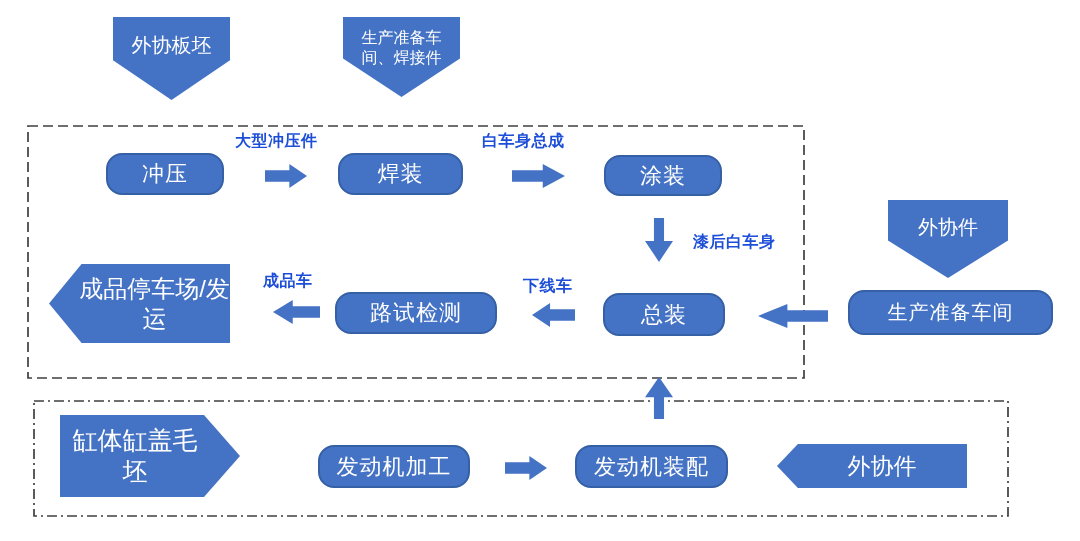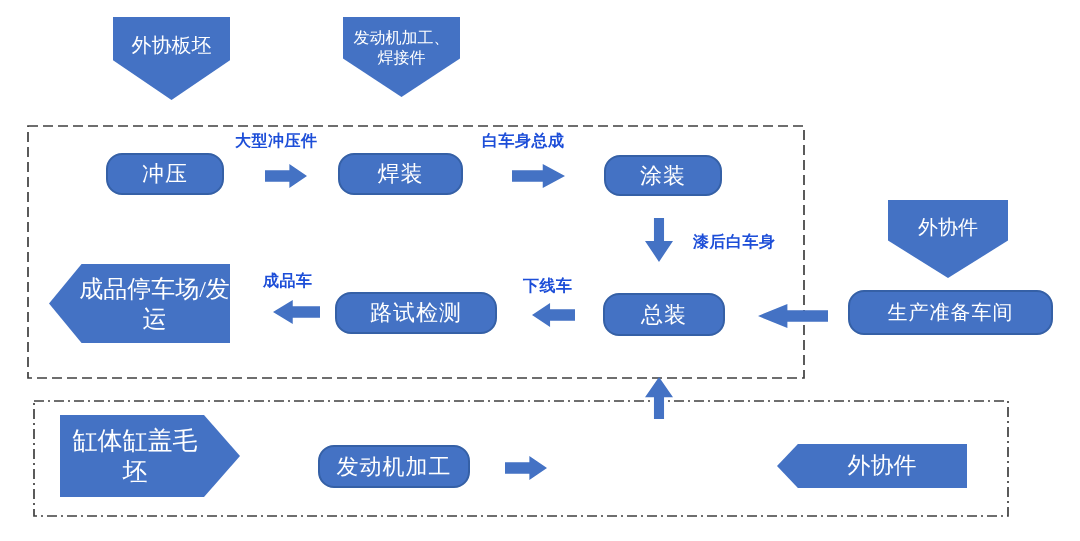--- a/index.html
+++ b/index.html
@@ -1,18 +1,18 @@
 <!DOCTYPE html>
 <html><head>
 <meta charset="utf-8">
 <style>
   html,body{margin:0;padding:0;background:#ffffff;}
   #canvas{
     position:relative;width:1080px;height:541px;background:#ffffff;overflow:hidden;
-    font-family:Liberation Serif, serif;
+    font-family:Liberation Sans, sans-serif;
   }
   
   .pbox{
     position:absolute;background:#4472C4;border:2px solid #3560A6;border-radius:16px;
     color:#ffffff;display:flex;align-items:center;justify-content:center;
     font-size:22px;letter-spacing:1px;box-sizing:border-box;white-space:nowrap;
   }
   
   .shape{
     position:absolute;background:#4472C4;color:#ffffff;
@@ -47,21 +47,21 @@
 
   <svg class="boundary" style="left:33px;top:400px;" width="976" height="117">
     <rect x="1" y="1" width="974" height="115" fill="none" stroke="#3f3f3f" stroke-width="1.7" stroke-dasharray="10 4 2 4"></rect>
   </svg>
 
   <div class="shape pent-down" style="left:113px;top:17px;width:117px;height:83px;font-size:20px;padding-bottom:26px;">
     <span>外协板坯</span>
   </div>
 
   <div class="shape pent-down" style="left:343px;top:17px;width:117px;height:80px;font-size:16px;padding:4px 6px 22px 6px;">
-    <span>发动机加工、焊接件</span>
+    <span>生产准备车间、焊接件</span>
   </div>
 
   <div class="shape pent-down" style="left:888px;top:200px;width:120px;height:78px;font-size:20px;padding-bottom:24px;">
     <span>外协件</span>
   </div>
 
   <div class="pbox" style="left:106px;top:153px;width:118px;height:42px;">
     <span>冲压</span>
   </div>
 
@@ -116,18 +116,21 @@
   <div class="shape pent-right" style="left:60px;top:415px;width:180px;height:82px;font-size:25px;padding:0 42px 0 12px;">
     <span>缸体缸盖毛坯</span>
   </div>
 
   <div class="pbox" style="left:318px;top:445px;width:152px;height:43px;">
     <span>发动机加工</span>
   </div>
 
   <div class="arrow ar-right" style="left:505px;top:456px;width:42px;height:24px;"></div>
 
+  <div class="pbox" style="left:575px;top:445px;width:153px;height:43px;">
+    <span>发动机装配</span>
+  </div>
 
   <div class="shape pent-left11" style="left:777px;top:444px;width:190px;height:44px;font-size:23px;padding-left:20px;">
     <span>外协件</span>
   </div>
 
 </div>
 
 </body></html>

